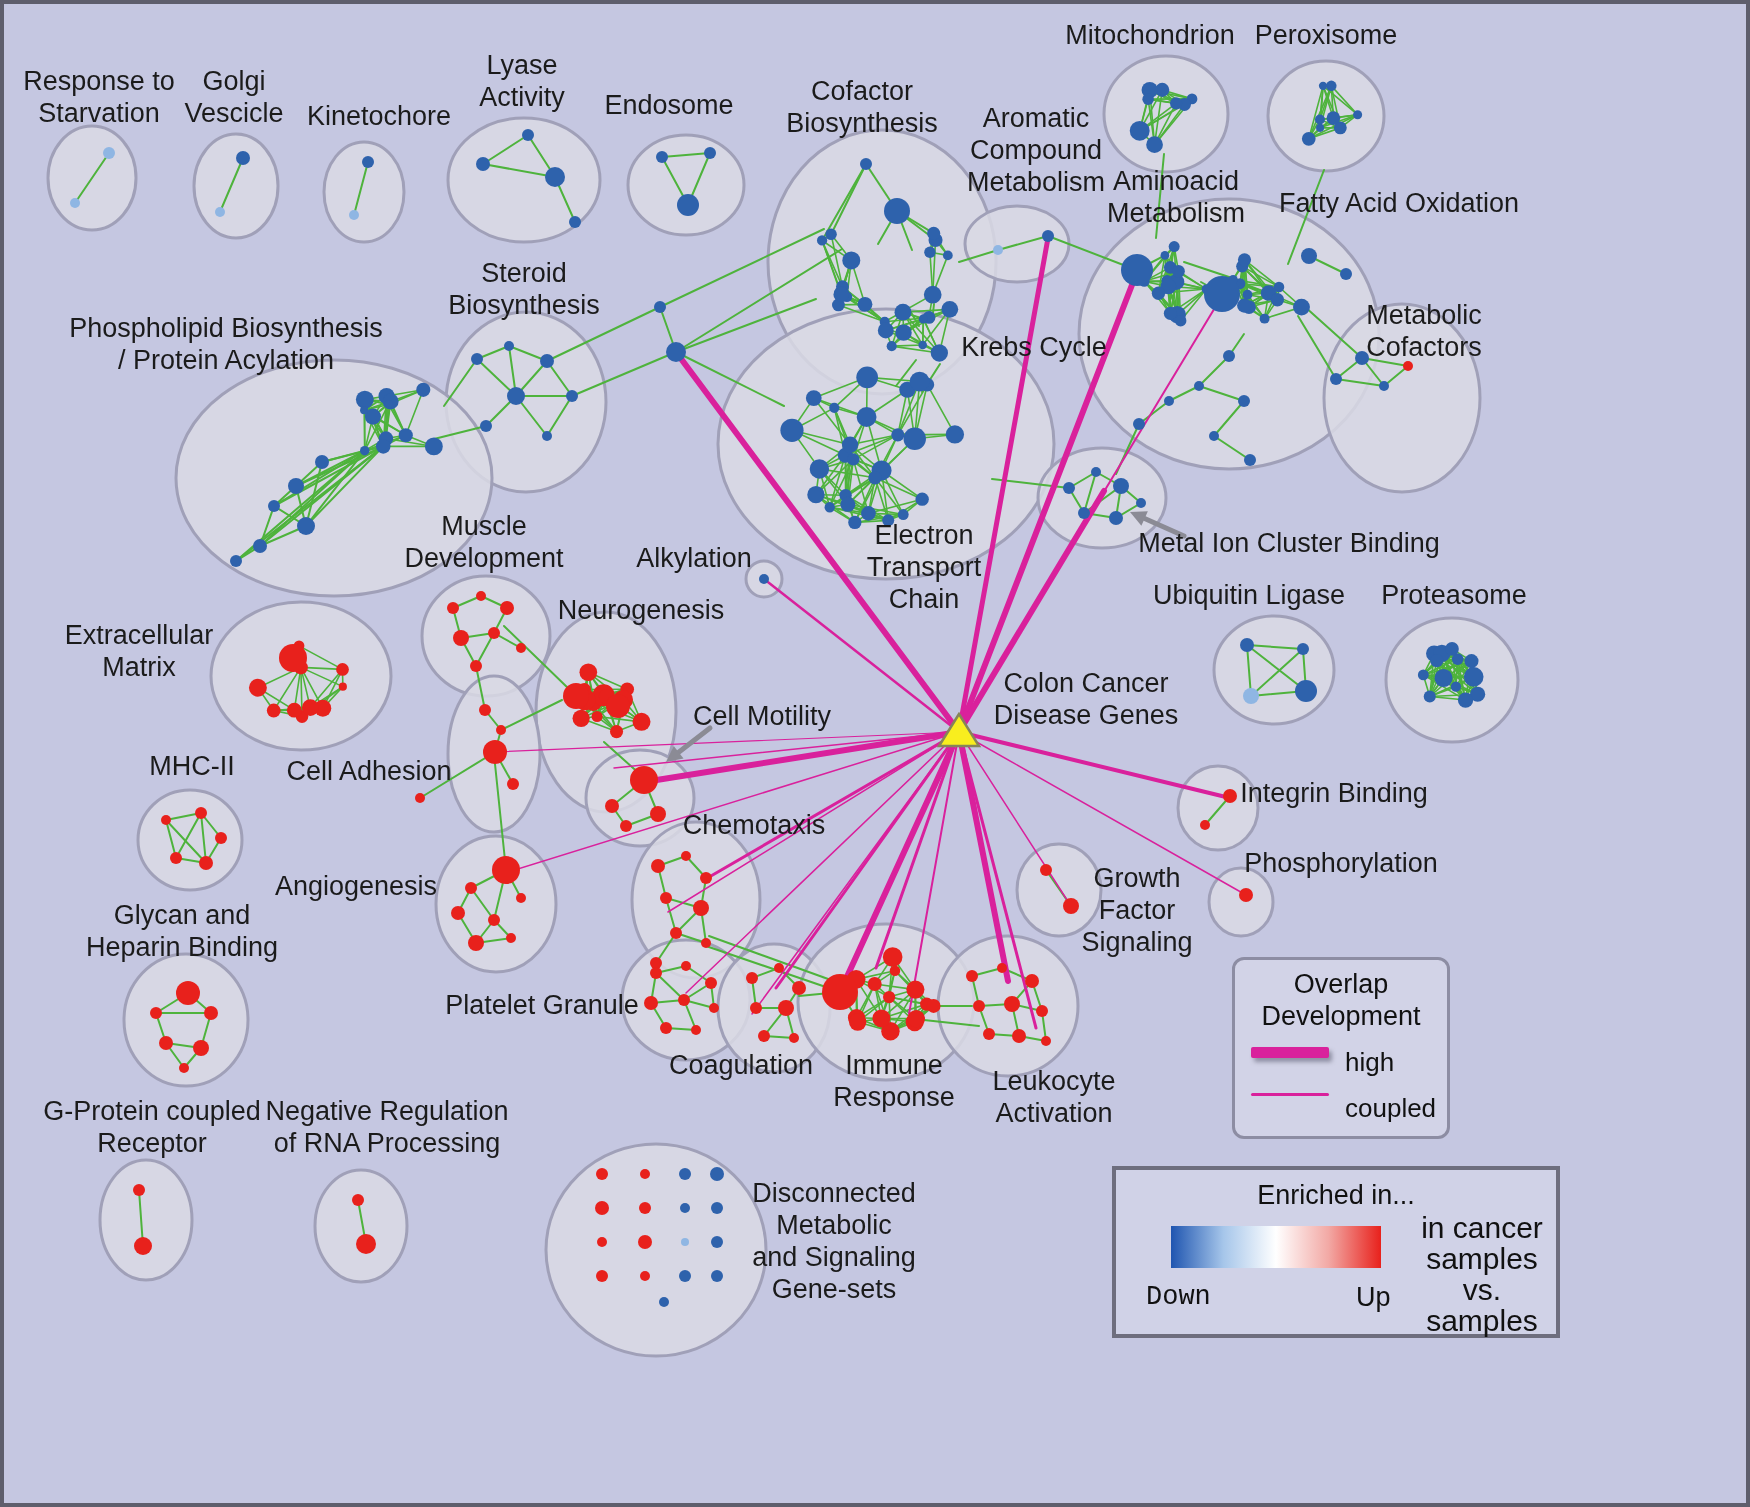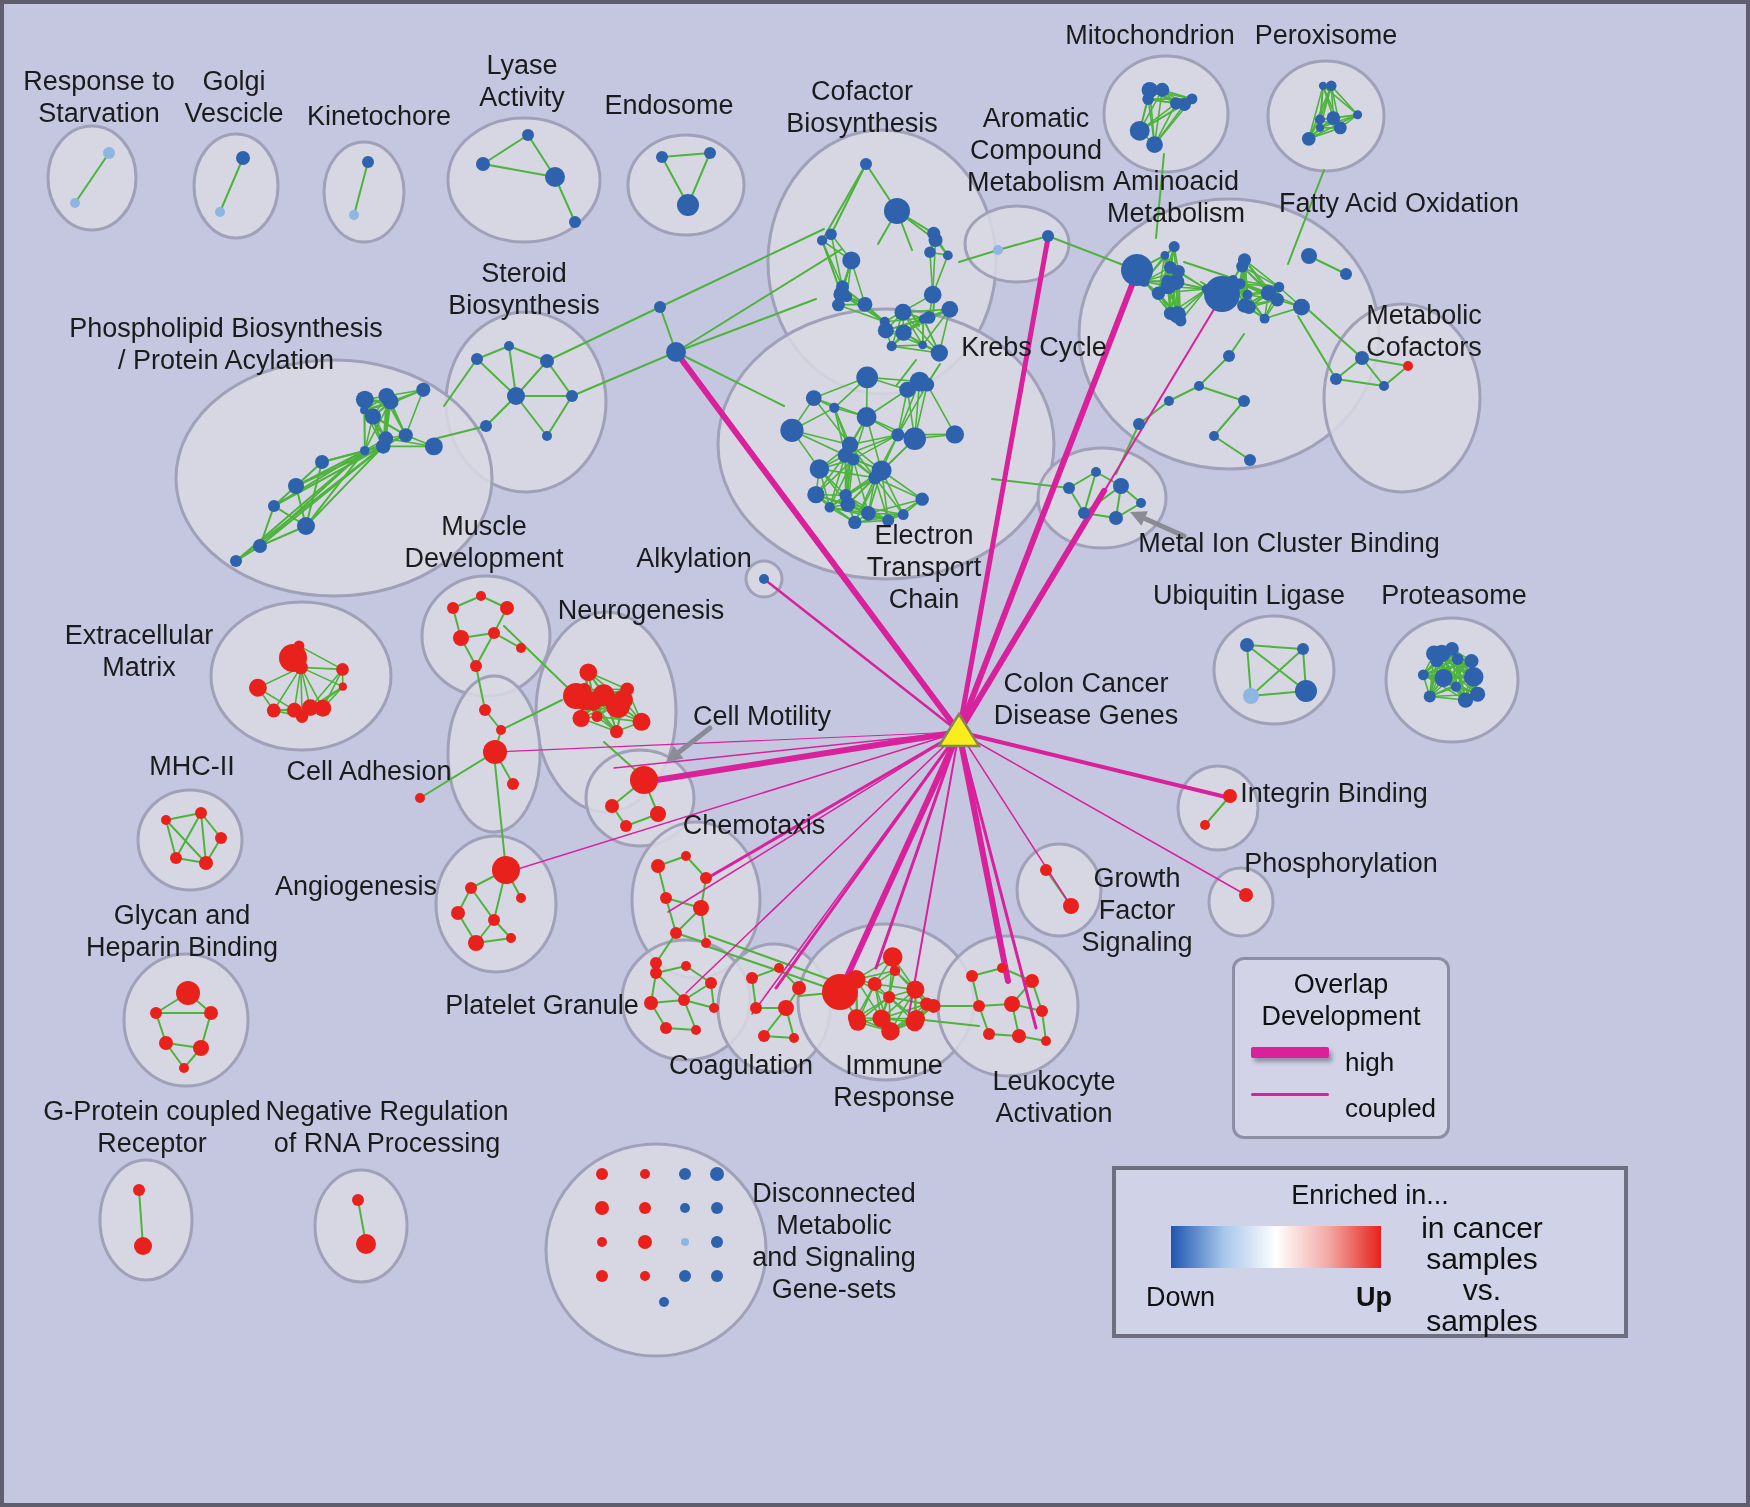--- a/index.html
+++ b/index.html
@@ -6,25 +6,25 @@
   #figure{position:relative;width:1750px;height:1507px;box-sizing:border-box;border:4px solid #5e5e6c;overflow:hidden;font-family:"Liberation Sans",sans-serif;}
   svg#net{position:absolute;left:0;top:0;}
   svg#net text{font-family:"Liberation Sans",sans-serif;font-size:27px;}
   .legend{position:absolute;box-sizing:border-box;color:#111;}
   .legend-overlap{left:1228px;top:953px;width:218px;height:182px;border:3px solid #8d8da3;border-radius:12px;background:rgba(236,236,244,0.35);}
   .legend-overlap .lg-title{font-size:27px;line-height:32px;text-align:center;margin-top:8px;}
   .lg-row{display:flex;align-items:flex-start;margin:15px 0 0 16px;}
   .line-sample{width:78px;display:inline-block;border-radius:2px;}
   .line-sample.thick{box-shadow:3px 4px 4px rgba(90,90,110,0.55);}
   .lg-label{font-size:26px;margin-left:16px;}
-  .legend-enriched{left:1108px;top:1162px;width:516px;height:172px;border:4px solid #6e6e7e;background:rgba(236,236,244,0.3);}
+  .legend-enriched{left:1108px;top:1162px;width:448px;height:172px;border:4px solid #6e6e7e;background:rgba(236,236,244,0.3);}
   .legend-enriched .lg-title{position:absolute;left:0;right:0;top:10px;text-align:center;font-size:27px;}
   .gradient-bar{position:absolute;left:55px;top:56px;width:210px;height:42px;}
-  .down-label{position:absolute;left:30px;top:112px;font-size:27px;}
-  .up-label{position:absolute;left:240px;top:112px;font-size:27px;font-weight:bold;}
+  .down-label{position:absolute;left:30px;top:112px;font-size:27px;font-family:Liberation Mono, monospace;}
+  .up-label{position:absolute;left:240px;top:112px;font-size:27px;}
   .note{position:absolute;left:296px;top:42px;width:140px;font-size:30px;line-height:31px;text-align:center;}
 </style>
 </head>
 <body>
 
 <div id="figure" style="background: rgb(197, 199, 225); border-color: rgb(94, 94, 108);">
 
   <svg id="net" width="1750" height="1507" viewBox="0 0 1750 1507">
       <g>
         <ellipse cx="1225" cy="330" rx="150" ry="135" fill="#d9d9e4" fill-opacity="0.85" stroke="#a0a0b8" stroke-width="3"></ellipse>

